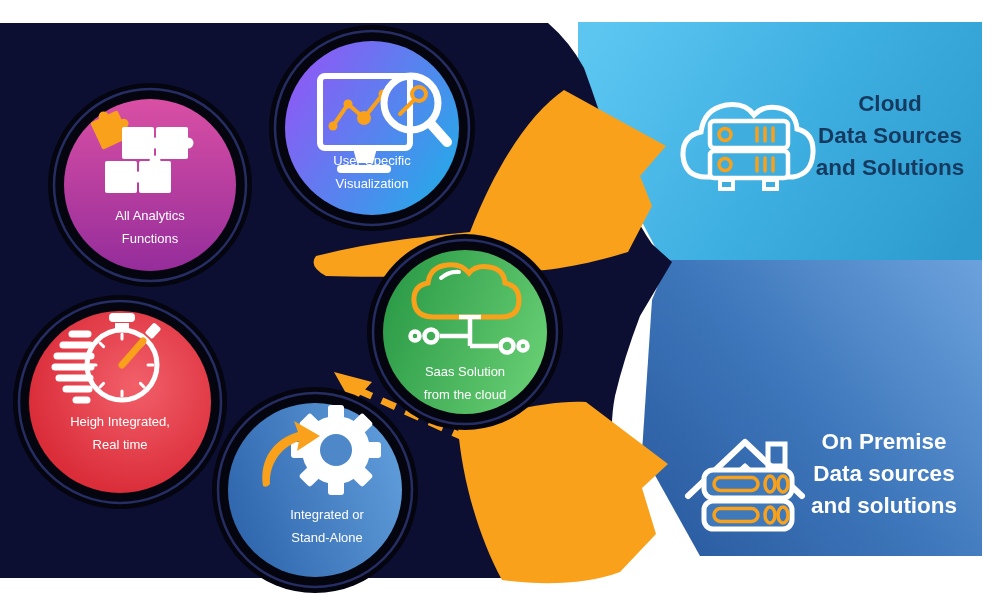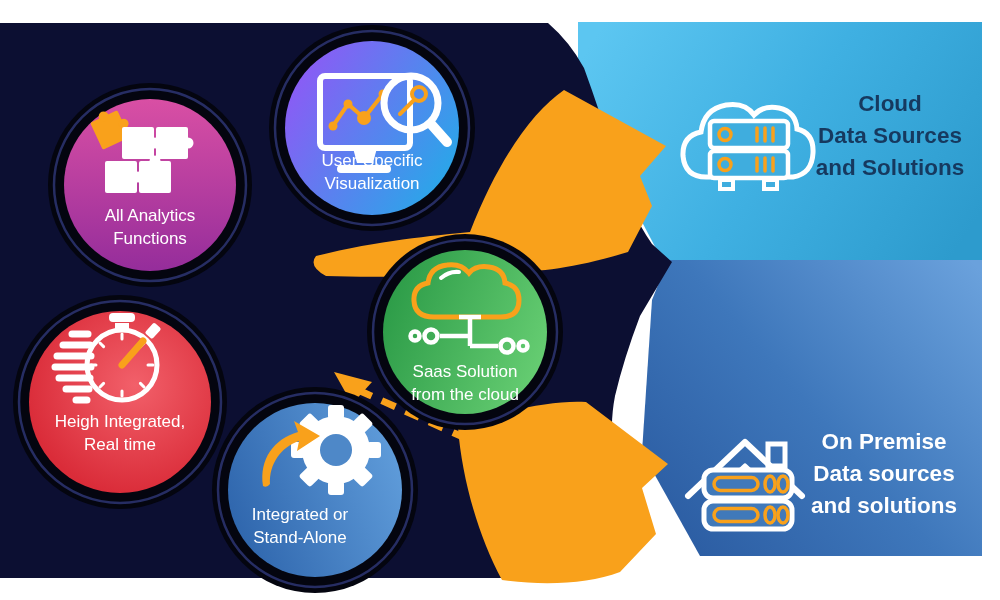--- a/index.html
+++ b/index.html
@@ -1,20 +1,20 @@
 <!DOCTYPE html>
 <html><head>
 <meta charset="utf-8">
 <style>
   html,body{margin:0;padding:0;background:#fff;}
   .stage{position:relative;width:1000px;height:600px;background:#ffffff;overflow:hidden;
          font-family:"Liberation Sans", sans-serif;}
   .stage svg{position:absolute;left:0;top:0;}
   .label{position:absolute;transform:translateX(-50%);text-align:center;white-space:pre-line;}
-  .node-label{color:#ffffff;font-size:17px;line-height:23px;font-weight:400;}
+  .node-label{color:#ffffff;font-size:13px;line-height:23px;font-weight:400;}
   .band-label{font-size:22.5px;line-height:32px;font-weight:600;}
   .band-label.cloud{color:#16395f;}
   .band-label.premise{color:#ffffff;}
 </style>
 </head>
 <body>
 
 <div class="stage">
 
 <svg width="1000" height="600" viewBox="0 0 1000 600">
@@ -224,21 +224,21 @@
 </svg>
 
 <div class="label node-label" style="left:150px;top:204px;width:180px">All Analytics
 Functions</div>
 <div class="label node-label" style="left:372px;top:149px;width:180px">User-Specific
 Visualization</div>
 <div class="label node-label" style="left:465px;top:360px;width:180px">Saas Solution
 from the cloud</div>
 <div class="label node-label" style="left:120px;top:410px;width:196px">Heigh Integrated,
 Real time</div>
-<div class="label node-label" style="left:300px;top:503px;width:180px">Integrated or
+<div class="label node-label" style="left:327px;top:503px;width:180px">Integrated or
 Stand-Alone</div>
 
 <div class="label band-label cloud" style="left:890px;top:88px;width:240px">Cloud
 Data Sources
 and Solutions</div>
 <div class="label band-label premise" style="left:884px;top:426px;width:240px">On Premise
 Data sources
 and solutions</div>
 
 </div>

